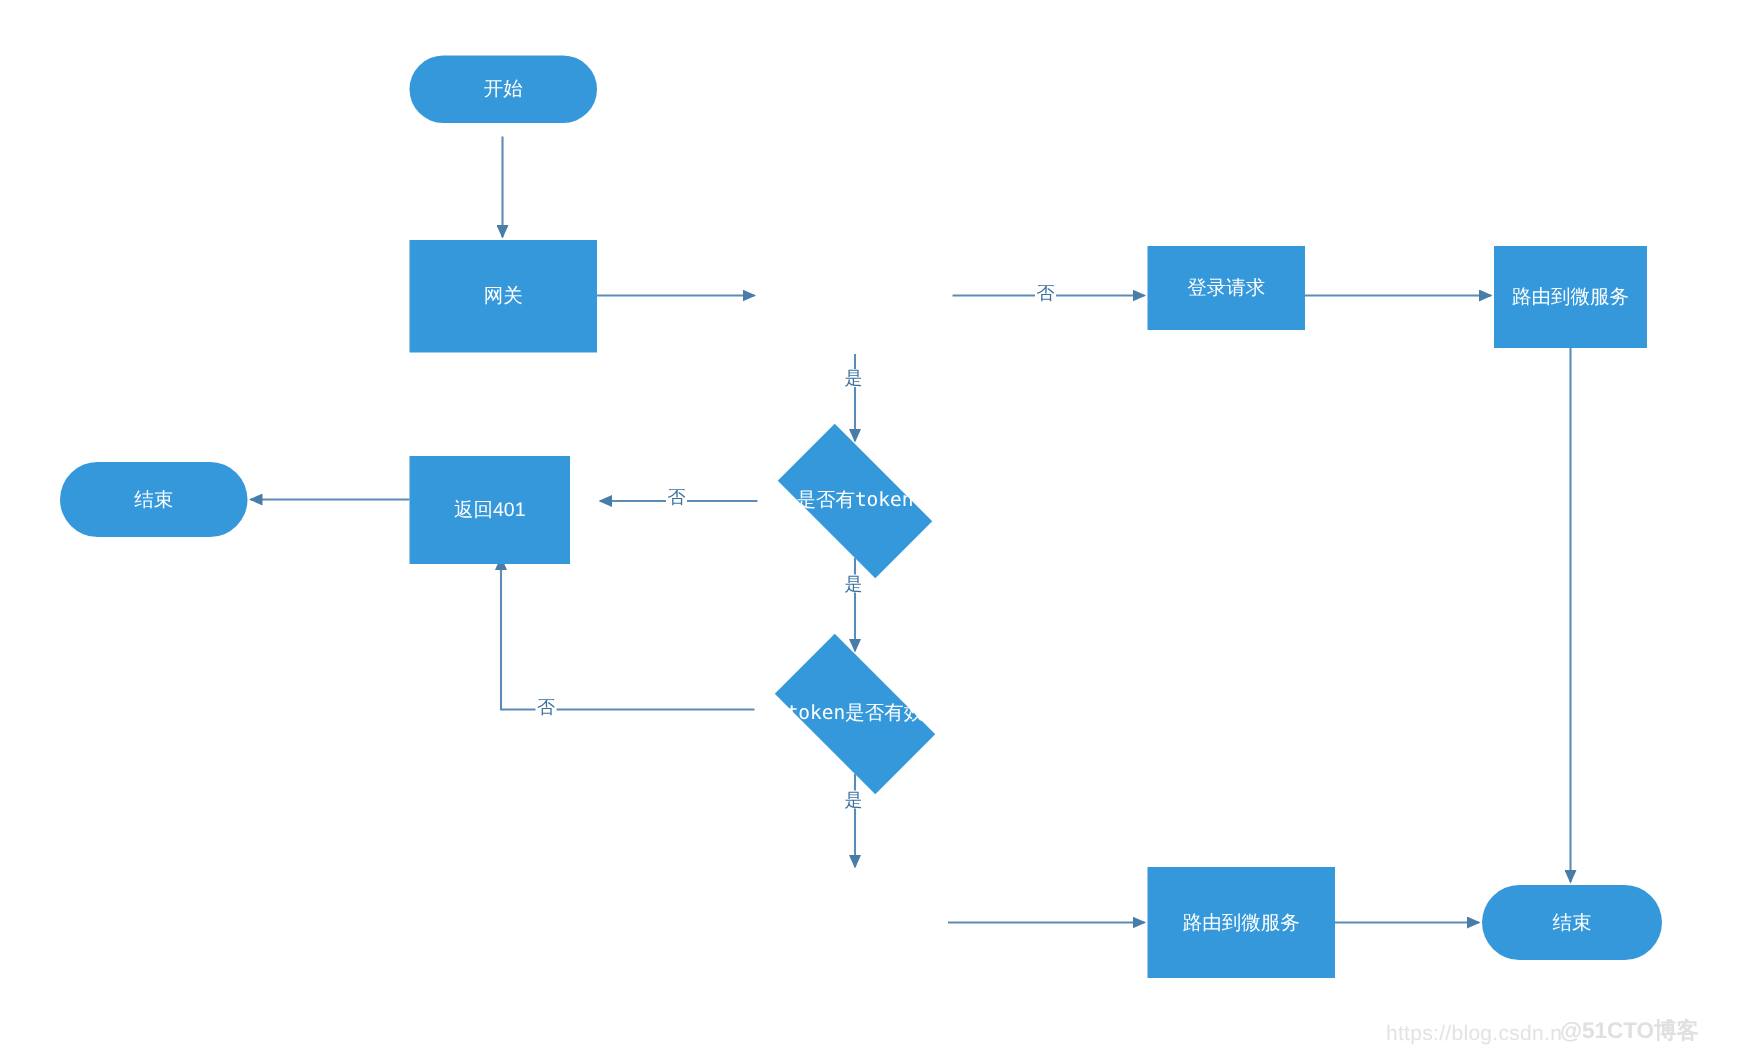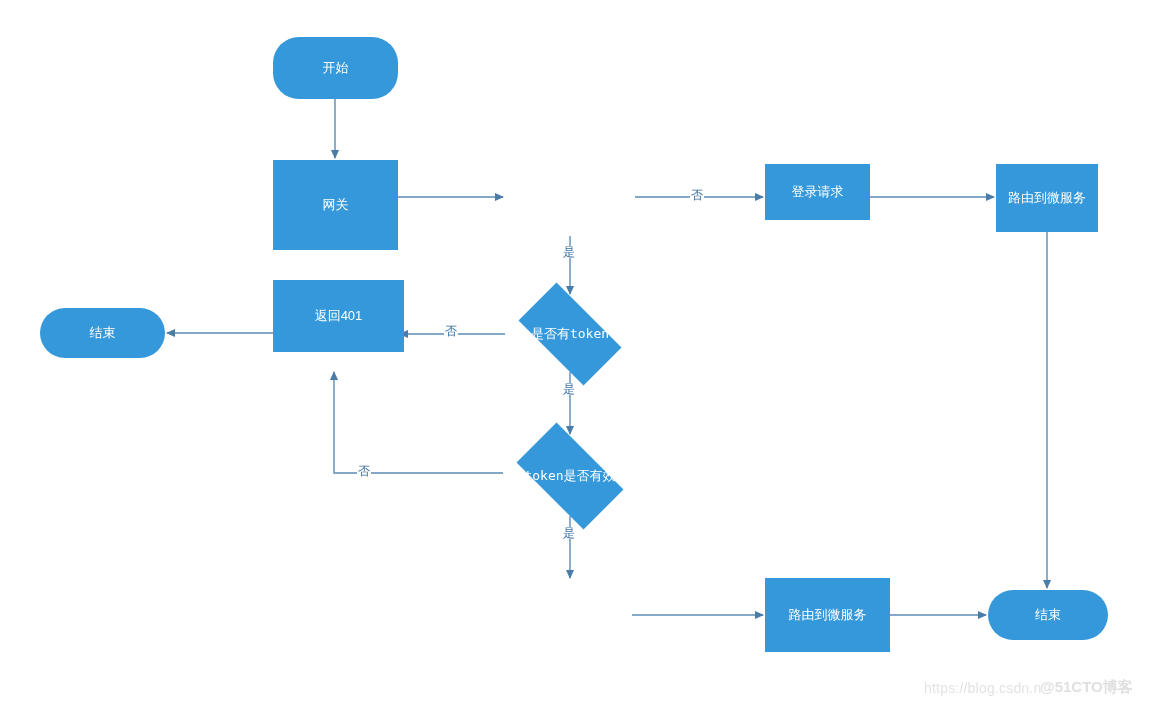--- a/index.html
+++ b/index.html
@@ -128,42 +128,42 @@
 
     <path d="M503,473 L334,473 L334,372" stroke="#5b8cb5" stroke-width="1.4" fill="none" marker-end="url(#arrow)"></path>
 
     <path d="M570,516 L570,578" stroke="#5b8cb5" stroke-width="1.4" fill="none" marker-end="url(#arrow)"></path>
 
     <path d="M632,615 L763,615" stroke="#5b8cb5" stroke-width="1.4" fill="none" marker-end="url(#arrow)"></path>
 
     <path d="M890,615 L986,615" stroke="#5b8cb5" stroke-width="1.4" fill="none" marker-end="url(#arrow)"></path>
   </svg>
 
-  <div class="node terminal" style="left:273px; top:37px; width:125px; height:62px;">
+  <div class="node terminal" style="left:273px; top:37px; width:125px; height:45px;">
     <span>开始</span>
   </div>
 
-  <div class="node process" style="left:273px; top:160px; width:125px; height:90px;">
+  <div class="node process" style="left:273px; top:160px; width:125px; height:75px;">
     <span>网关</span>
   </div>
 
 
   <div class="node process" style="left:765px; top:164px; width:105px; height:56px;">
     <span>登录请求</span>
   </div>
 
   <div class="node process" style="left:996px; top:164px; width:102px; height:68px;">
     <span>路由到微服务</span>
   </div>
 
   <div class="node terminal" style="left:40px; top:308px; width:125px; height:50px;">
     <span>结束</span>
   </div>
 
-  <div class="node process" style="left:273px; top:280px; width:131px; height:72px;">
+  <div class="node process" style="left:273px; top:304px; width:107px; height:72px;">
     <span>返回401</span>
   </div>
 
   <div class="node decision" style="left:505px; top:296px; width:130px; height:76px;">
     <span class="diamond-shape"></span>
     <span class="dlabel mono">是否有token</span>
   </div>
 
   <div class="node decision" style="left:503px; top:436px; width:134px; height:80px;">
     <span class="diamond-shape"></span>

